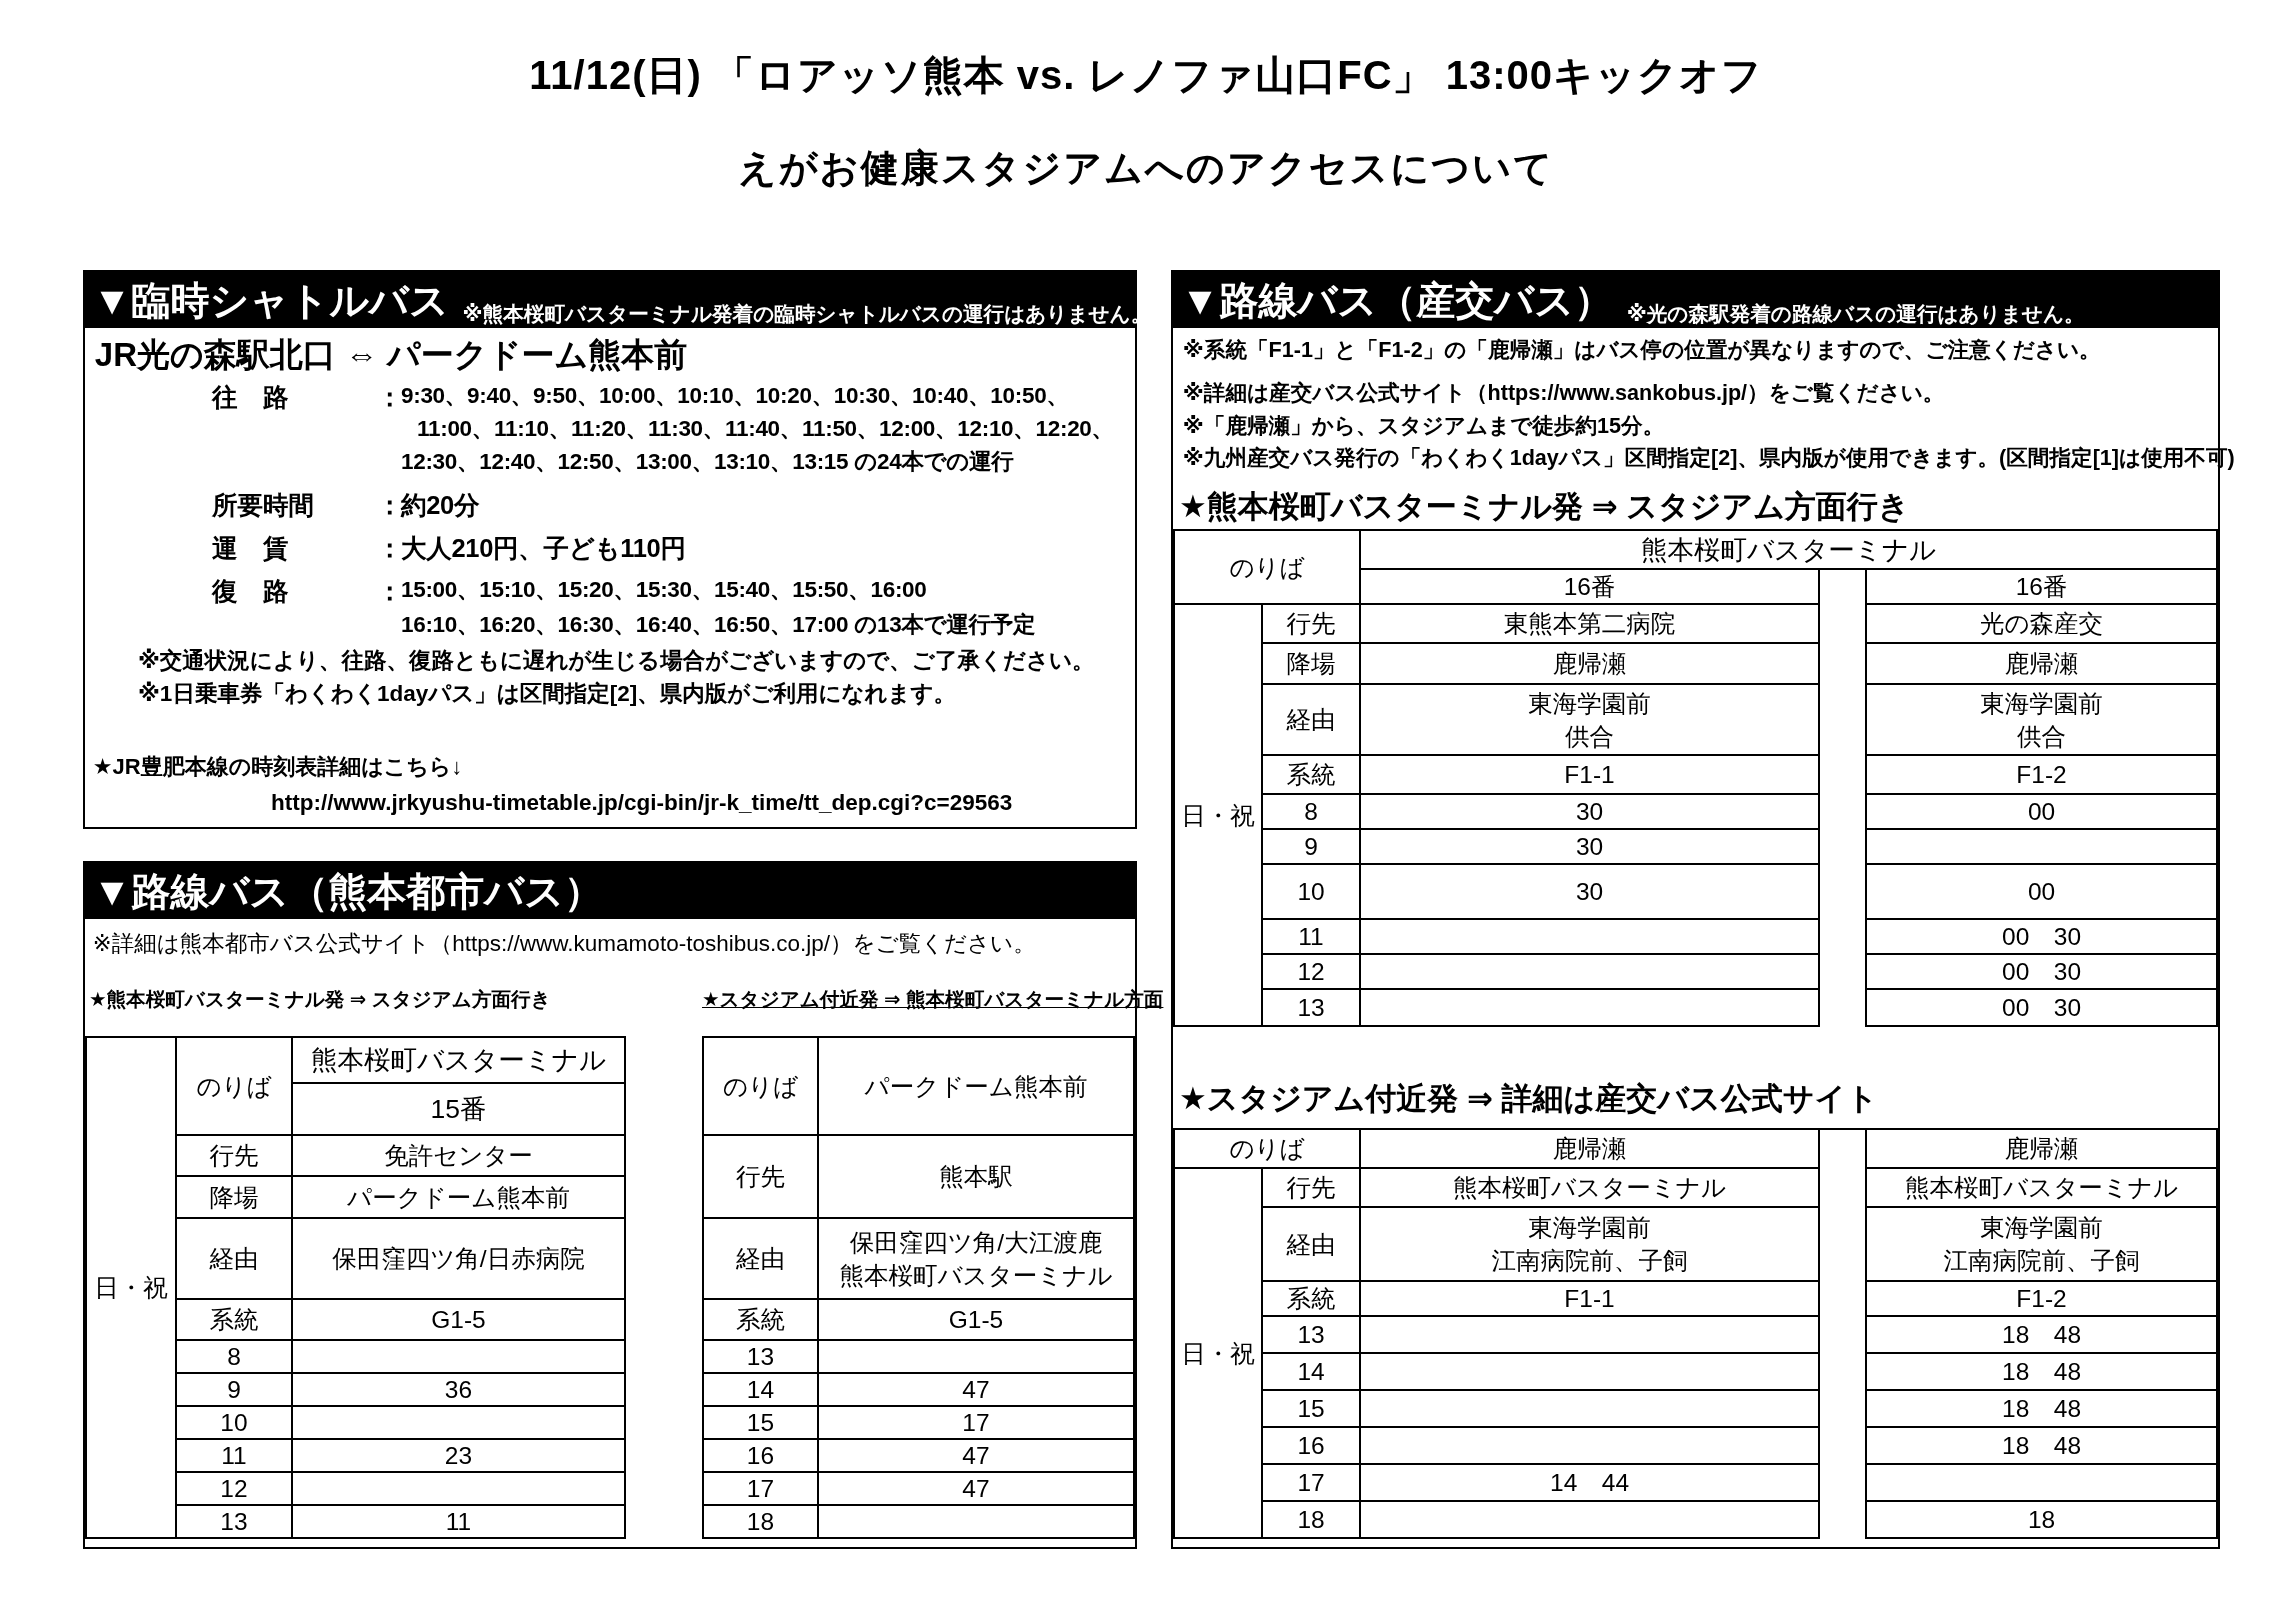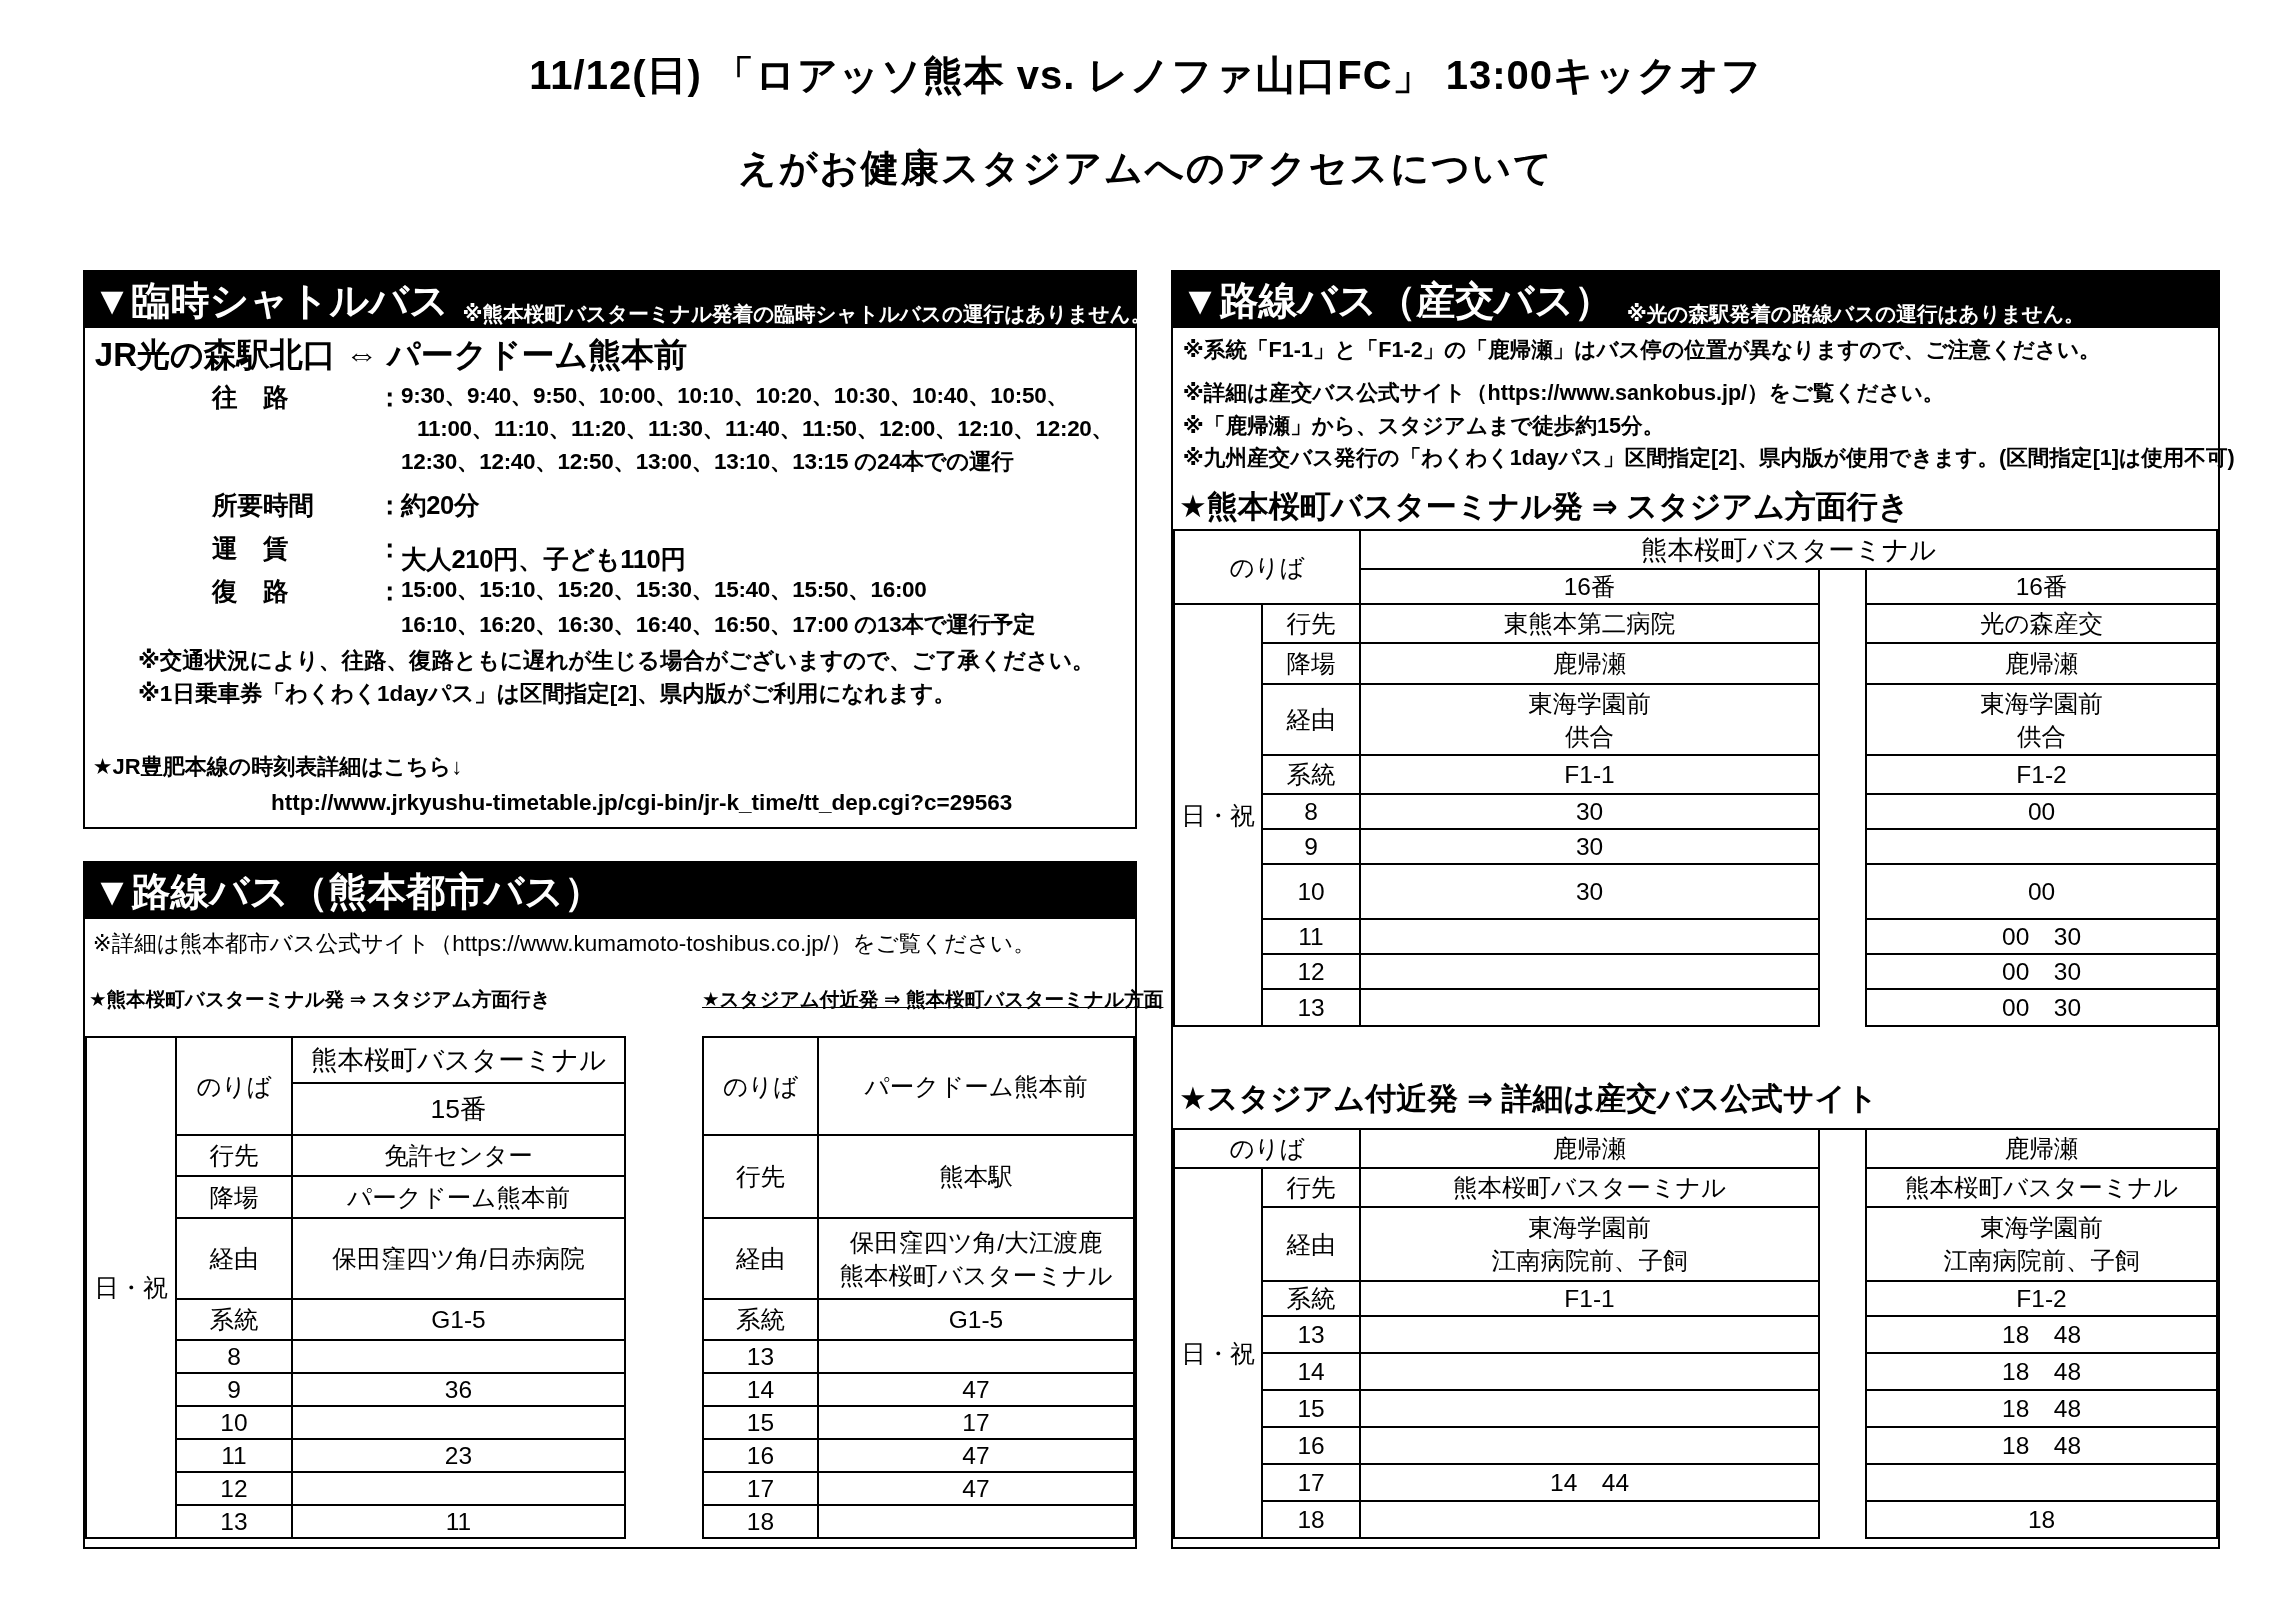--- a/index.html
+++ b/index.html
@@ -58,21 +58,21 @@
 
     <div class="sch" style="top:216px;left:0;width:100%;height:33px;">
       <span class="lab">所要時間</span>
       <span class="col">：</span>
       <span class="val" style="font-size:25.5px;">約20分</span>
     </div>
 
     <div class="sch" style="top:259px;left:0;width:100%;height:33px;">
       <span class="lab">運　賃</span>
       <span class="col">：</span>
-      <span class="val" style="font-size:25.5px;margin-top:11px;">大人210円、子ども110円</span>
+      <span class="val" style="font-size:25.5px;">大人210円、子ども110円</span>
     </div>
 
     <div class="sch" style="top:302px;left:0;width:100%;height:33px;">
       <span class="lab">復　路</span>
       <span class="col">：</span>
       <span class="val">15:00、15:10、15:20、15:30、15:40、15:50、16:00</span>
     </div>
     <div class="sch" style="top:337px;left:0;width:100%;height:33px;">
       <span class="val">16:10、16:20、16:30、16:40、16:50、17:00 の13本で運行予定</span>
     </div>

